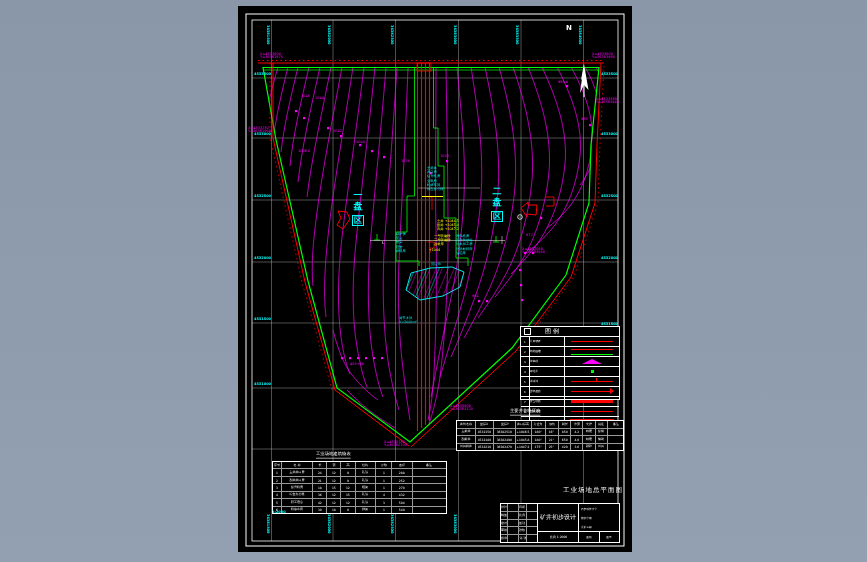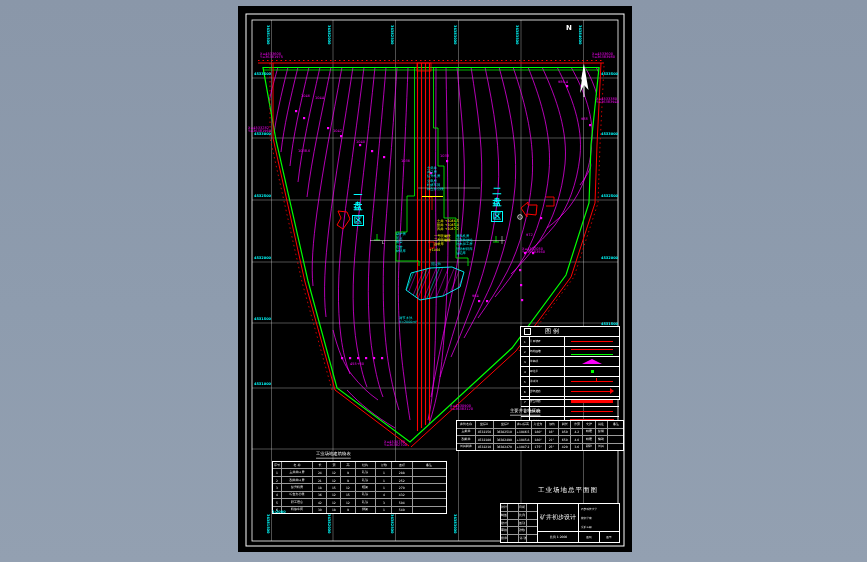--- a/index.html
+++ b/index.html
@@ -897,21 +897,21 @@
           <span>砌碹</span>
         </div>
         <div class="cell">
           <span>回风</span>
         </div>
         <div class="cell">
           <span></span>
         </div>
       </div>
 
-    <div class="dtitle" style="left:538px;top:486px">工业场地总平面图</div>
+    <div class="dtitle" style="left:563px;top:486px">工业场地总平面图</div>
     <div class="pos-lab cyan" style="left:272px;top:510px">1:2000</div>
 
     <div class="tblock" style="left:500px;top:503px;width:118px;height:38px">
       <div class="tbl" style="position: relative; width: 36px; height: 38px; border: none; grid-auto-rows: 1fr; grid-template-columns: 10fr 16fr 10fr 16fr;">
           <div class="cell">
             <span>设计</span>
           </div>
           <div class="cell">
             <span></span>
           </div>

